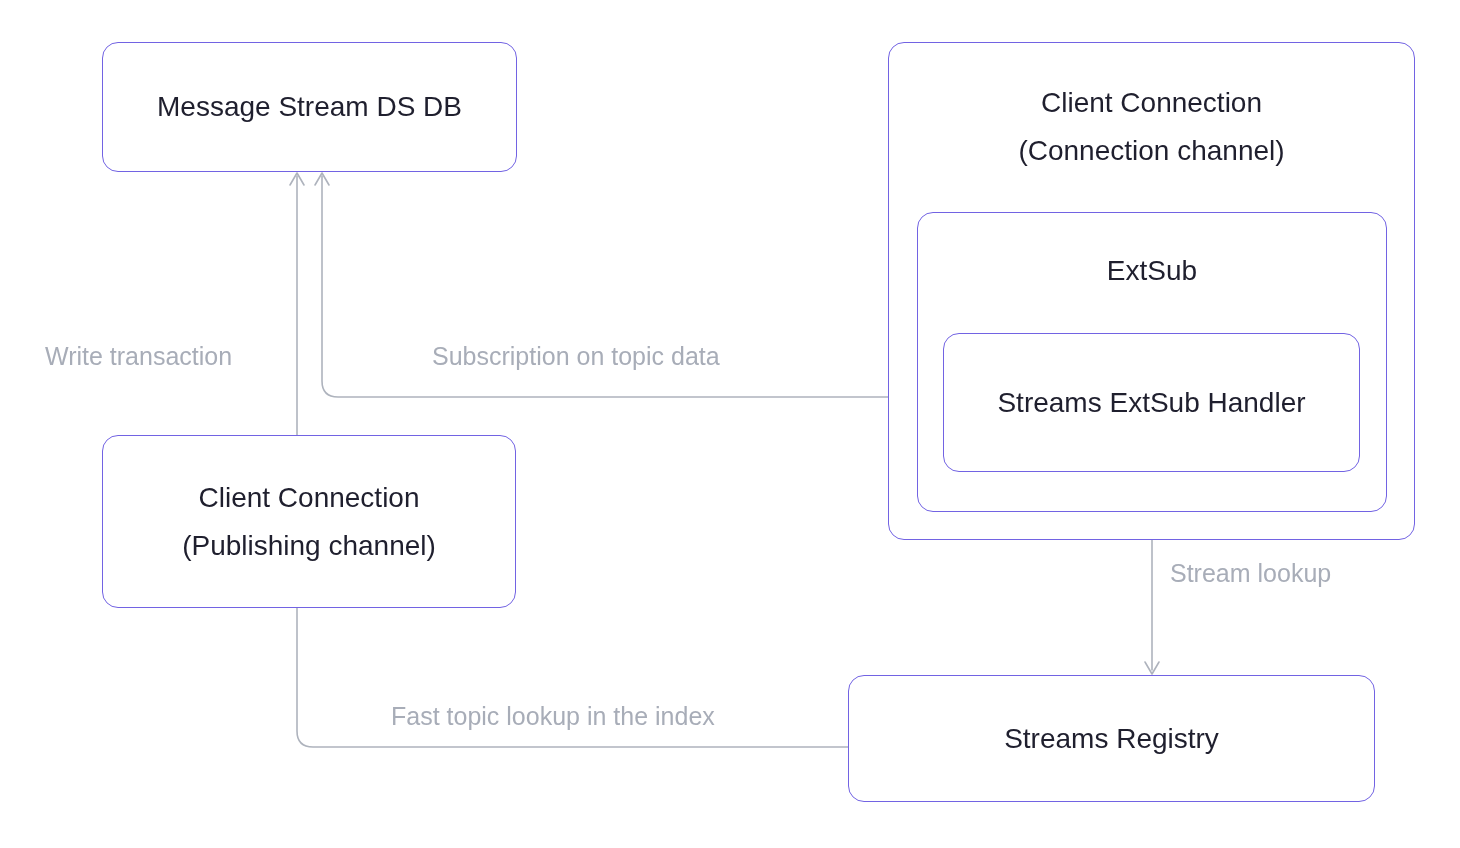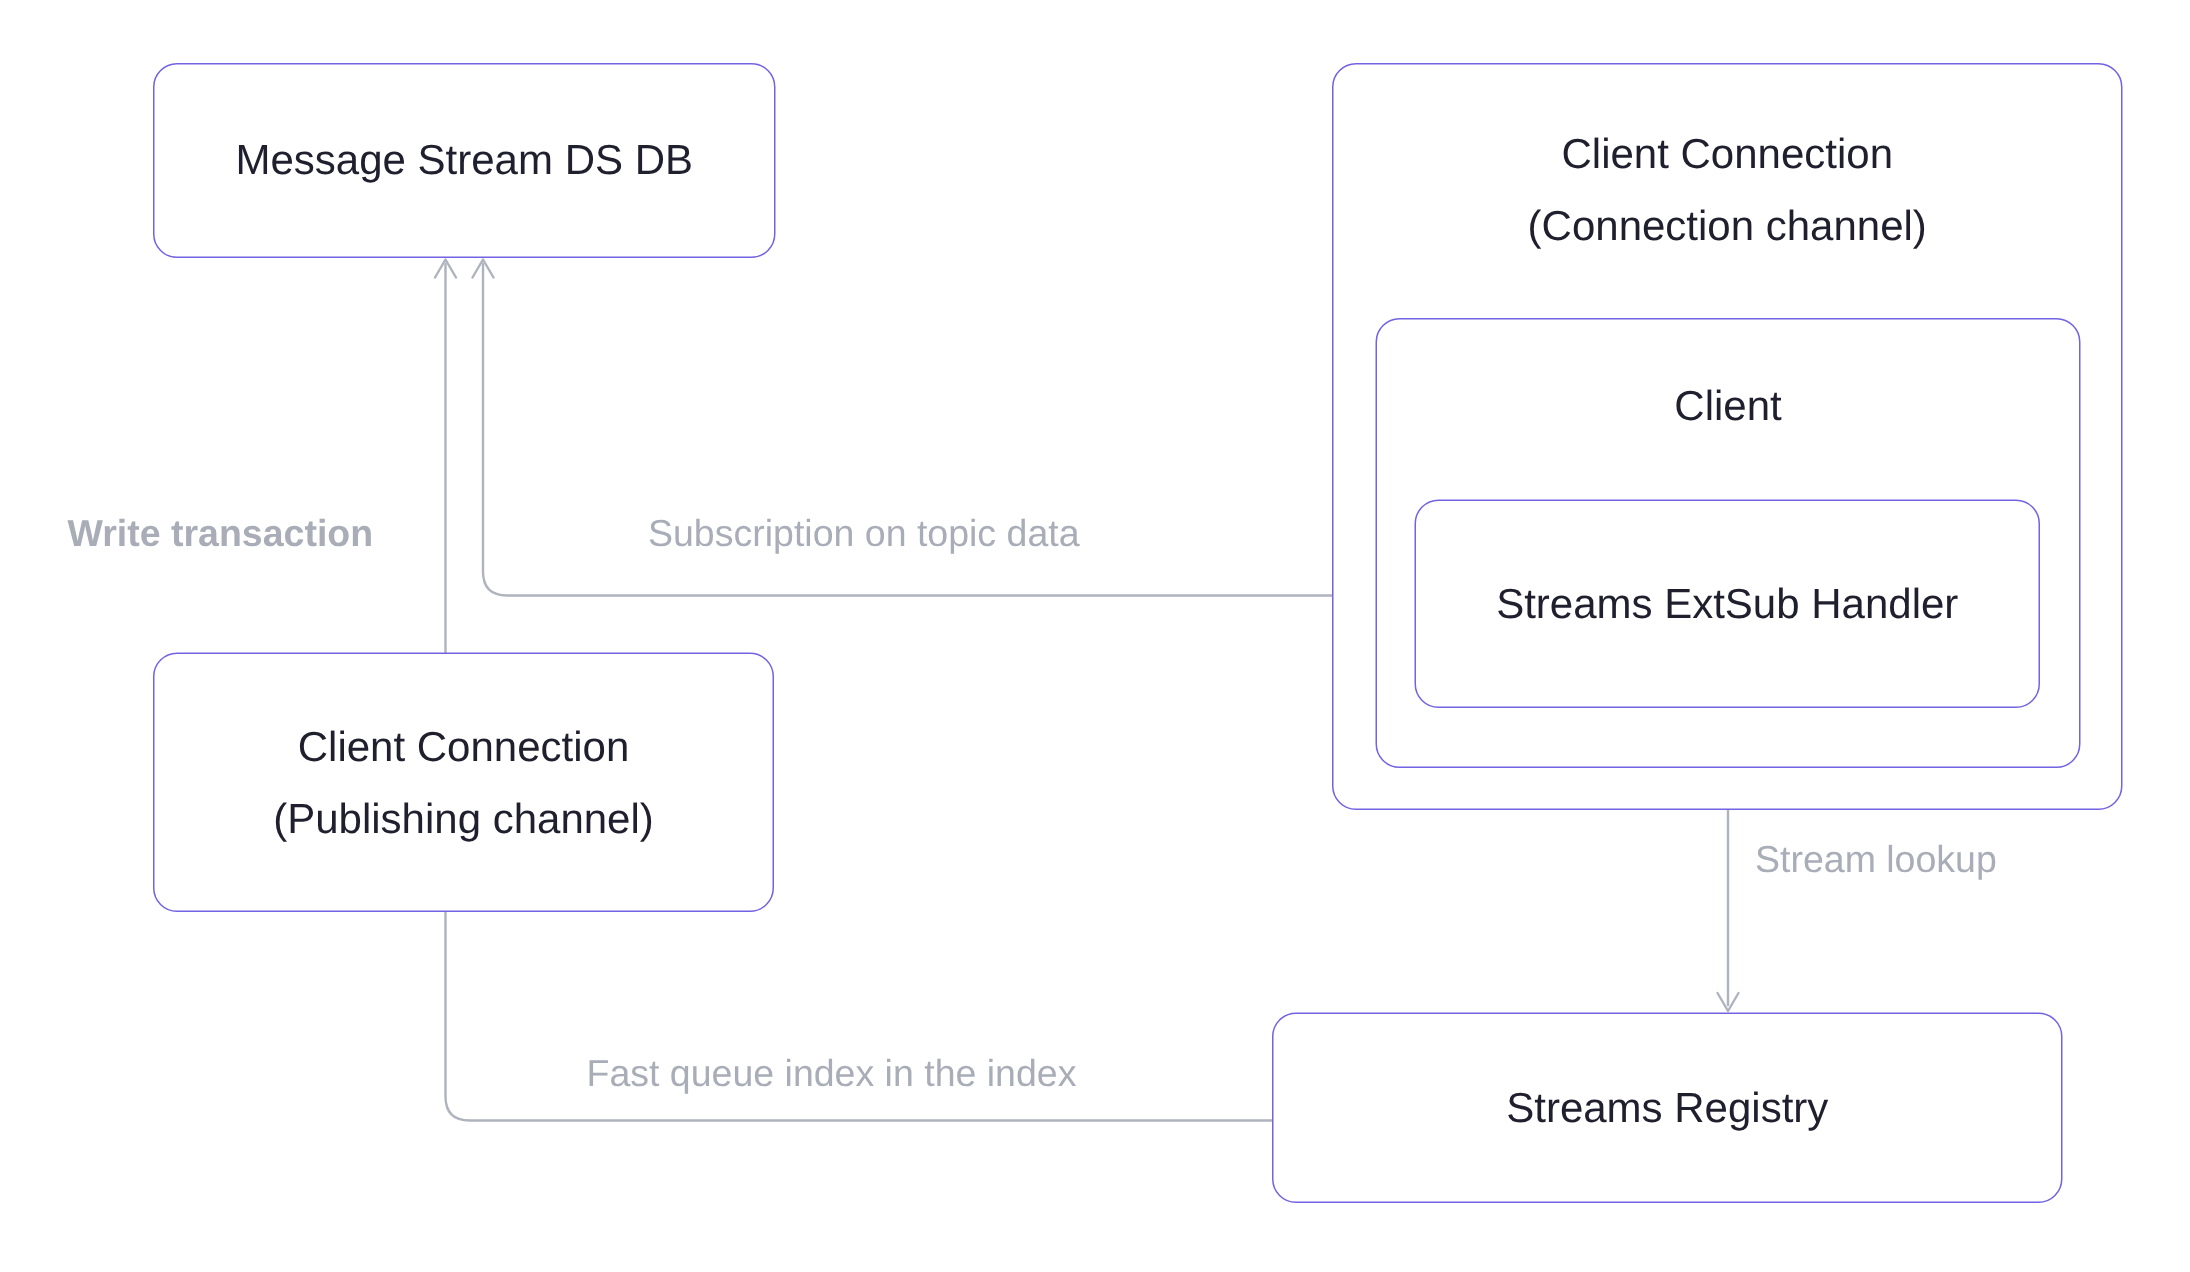--- a/index.html
+++ b/index.html
@@ -99,39 +99,39 @@
   </div>
 
   <div class="node top-title" style="left:888px;top:42px;width:527px;height:498px;">
     <span class="node-title">
       <span>Client Connection</span><br>
       <span>(Connection channel)</span>
     </span>
   </div>
 
   <div class="node top-title" style="left:917px;top:212px;width:470px;height:300px;">
-    <span class="node-title" style="padding-top:34px;">Client</span>
+    <span class="node-title" style="padding-top:34px;">ExtSub</span>
   </div>
 
   <div class="node center" style="left:943px;top:333px;width:417px;height:139px;">
     <span>Streams ExtSub Handler</span>
   </div>
 
   <div class="node center" style="left:102px;top:435px;width:414px;height:173px;">
     <span>
       <span>Client Connection</span><br>
       <span>(Publishing channel)</span>
     </span>
   </div>
 
   <div class="node center" style="left:848px;top:675px;width:527px;height:127px;">
     <span>Streams Registry</span>
   </div>
 
-  <div class="edge-label" style="left:45px;top:341px;font-weight:bold;">Write transaction</div>
+  <div class="edge-label" style="left:45px;top:341px;">Write transaction</div>
 
   <div class="edge-label" style="left:432px;top:341px;">Subscription on topic data</div>
 
   <div class="edge-label" style="left:1170px;top:558px;">Stream lookup</div>
 
-  <div class="edge-label" style="left:391px;top:701px;">Fast queue index in the index</div>
+  <div class="edge-label" style="left:391px;top:701px;">Fast topic lookup in the index</div>
 
 </div>
 
 </body></html>

